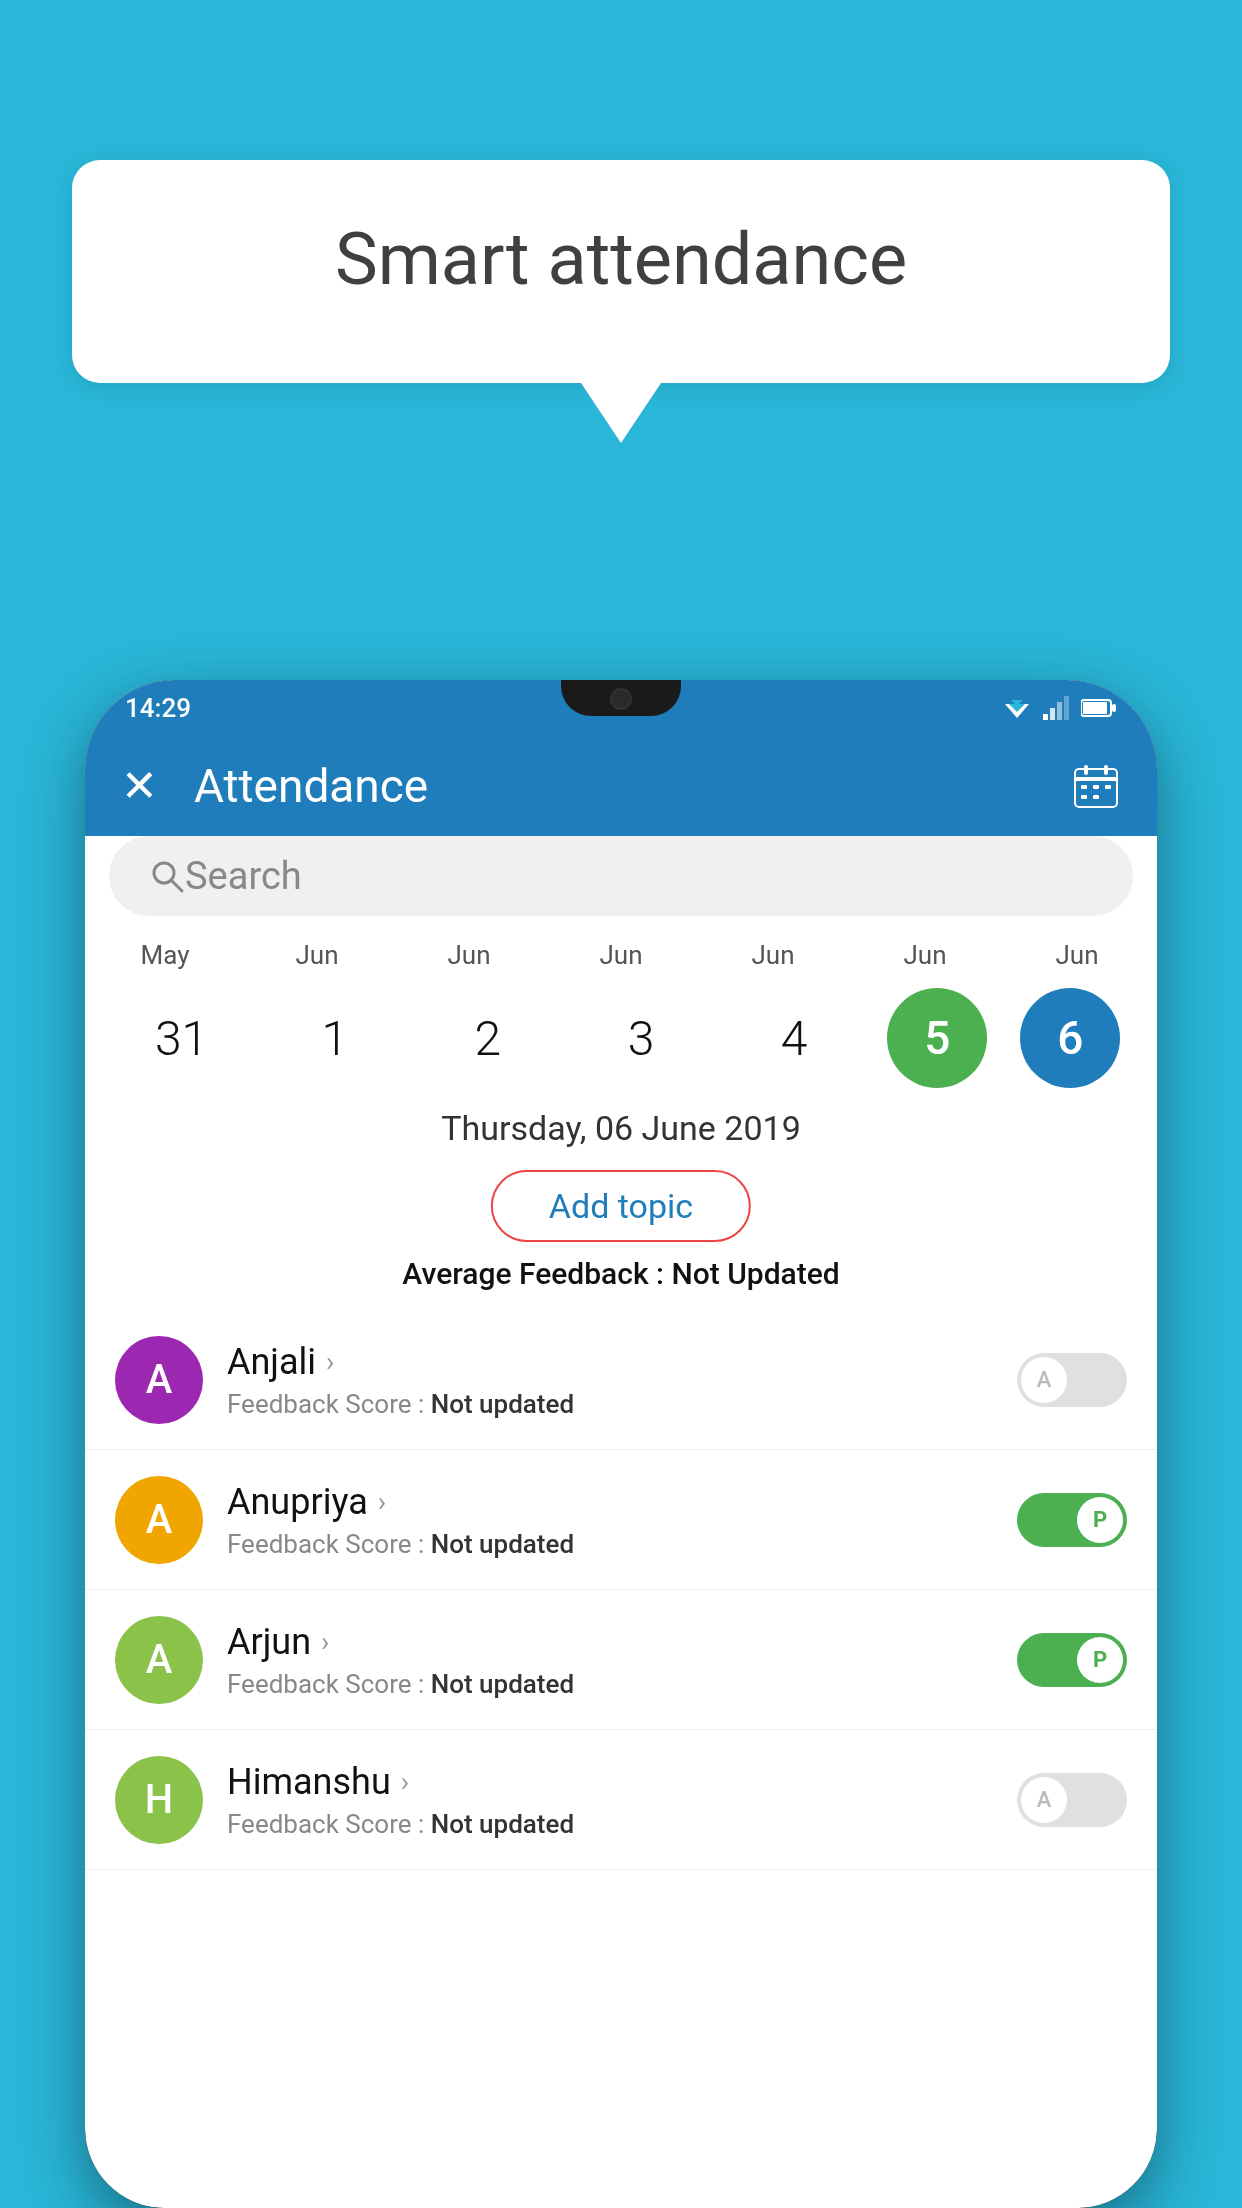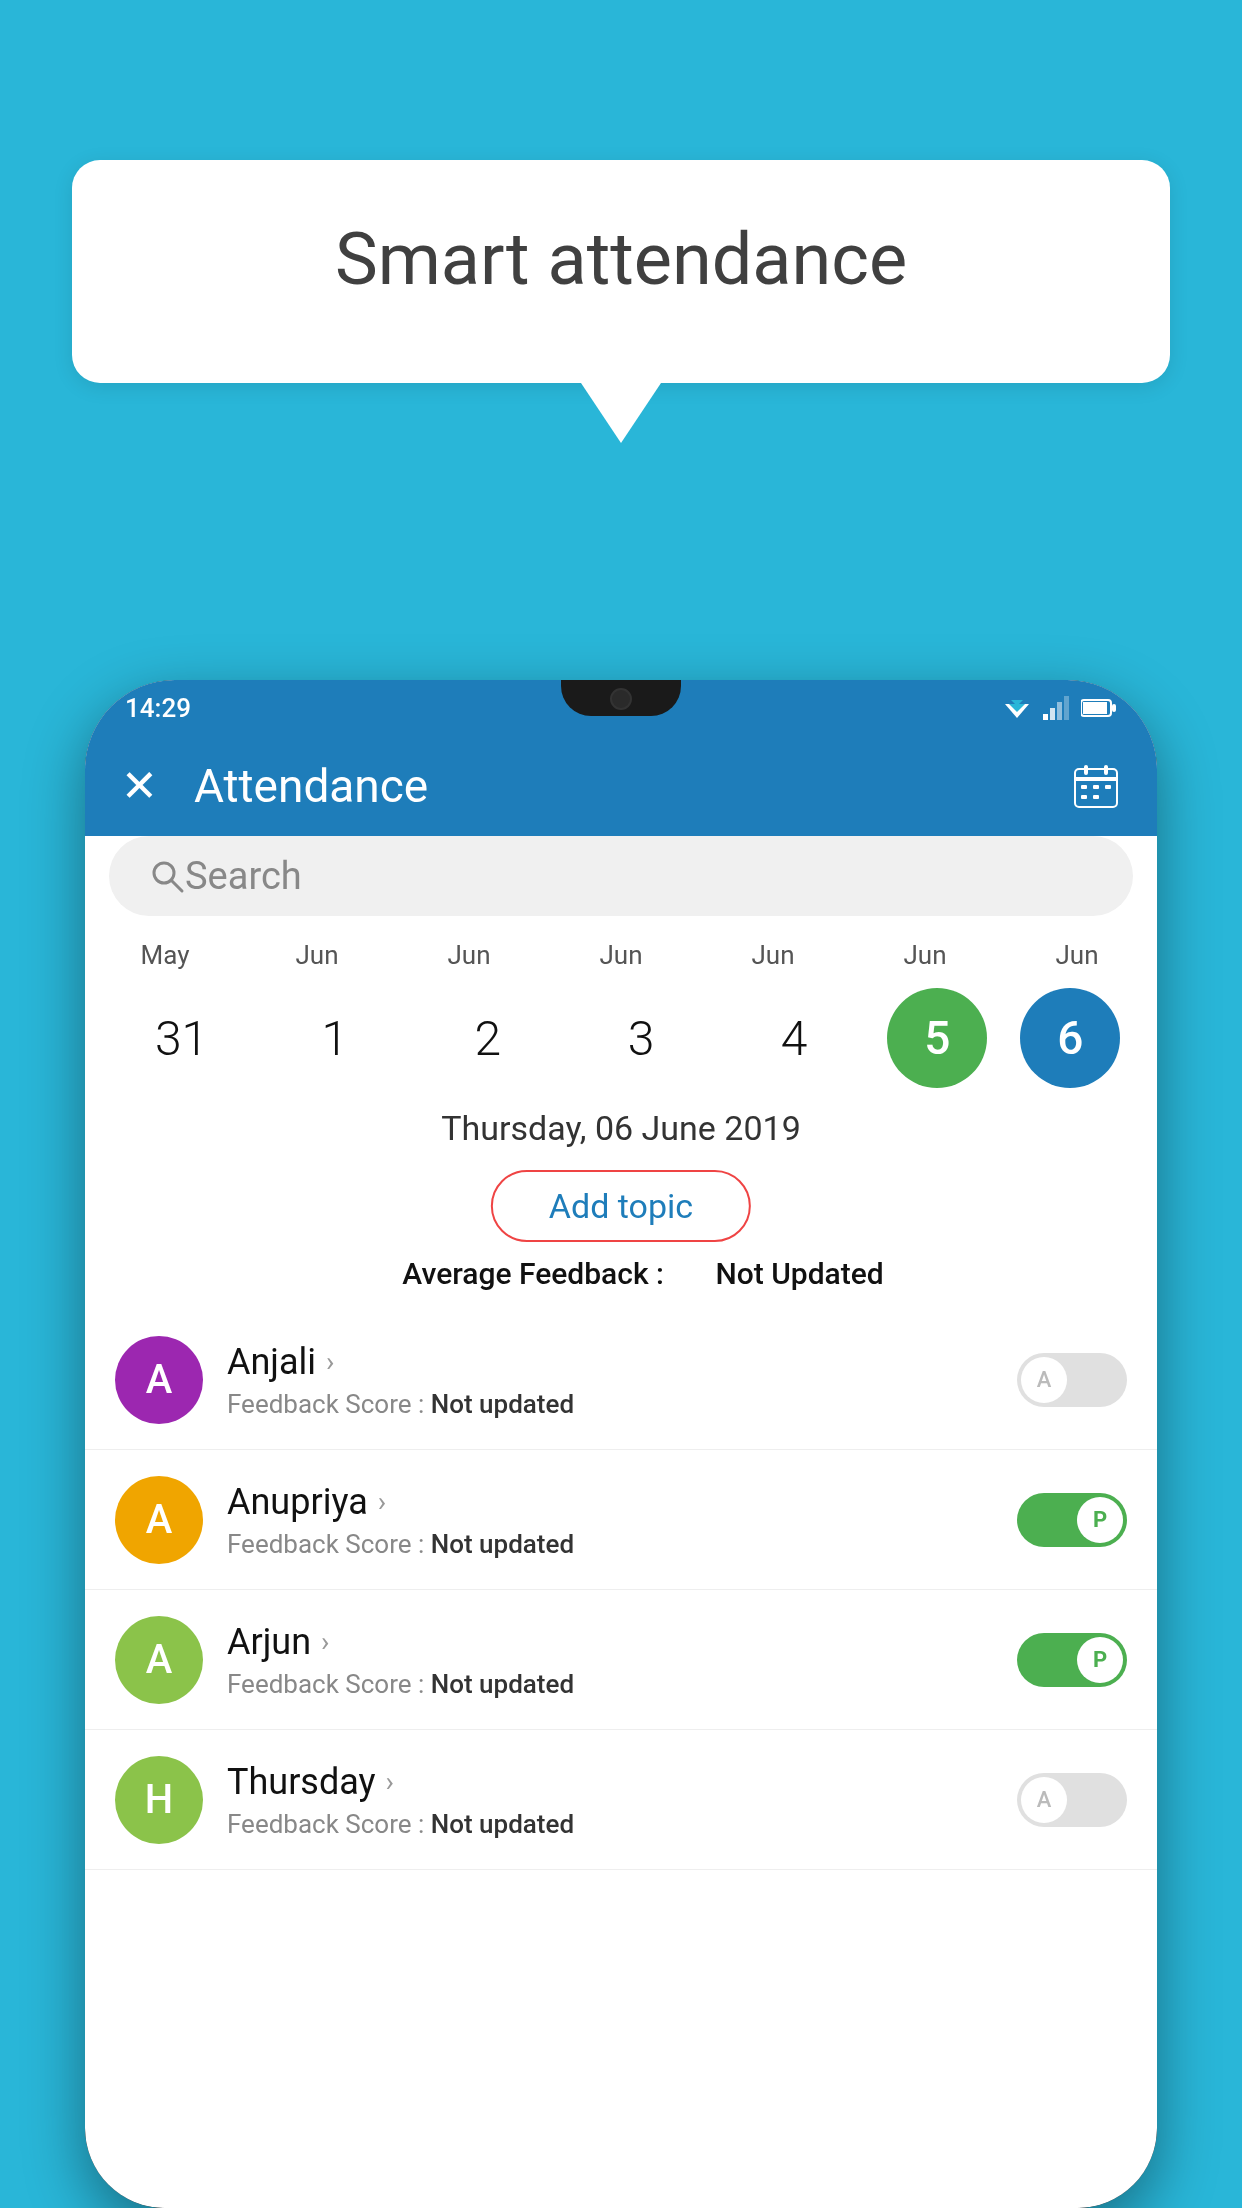--- a/index.html
+++ b/index.html
@@ -278,21 +278,20 @@
       left: 0;
       right: 0;
       text-align: center;
       font-size: 30px;
       color: #666;
     }
 
     .avg-feedback span {
       color: #111;
       font-weight: 500;
-      margin-left: 44px;
     }
 
     
     .student-list {
       position: absolute;
       top: 630px;
       left: 0;
       right: 0;
       bottom: 0;
     }
@@ -553,21 +552,21 @@
           <div class="toggle-on">
             <div class="toggle-knob">P</div>
           </div>
         </div>
       </div>
 
       <div class="student-item">
         <div class="student-avatar" style="background:#8bc34a;">H</div>
         <div class="student-info">
           <div class="student-name">
-            <span>Thursday</span>
+            <span>Himanshu</span>
             <span class="chevron">›</span>
           </div>
           <div class="student-feedback">
             Feedback Score : <span class="student-feedback-bold">Not updated</span>
           </div>
         </div>
         <div class="toggle-container">
           <div class="toggle-off">
             <div class="toggle-knob">A</div>
           </div>

